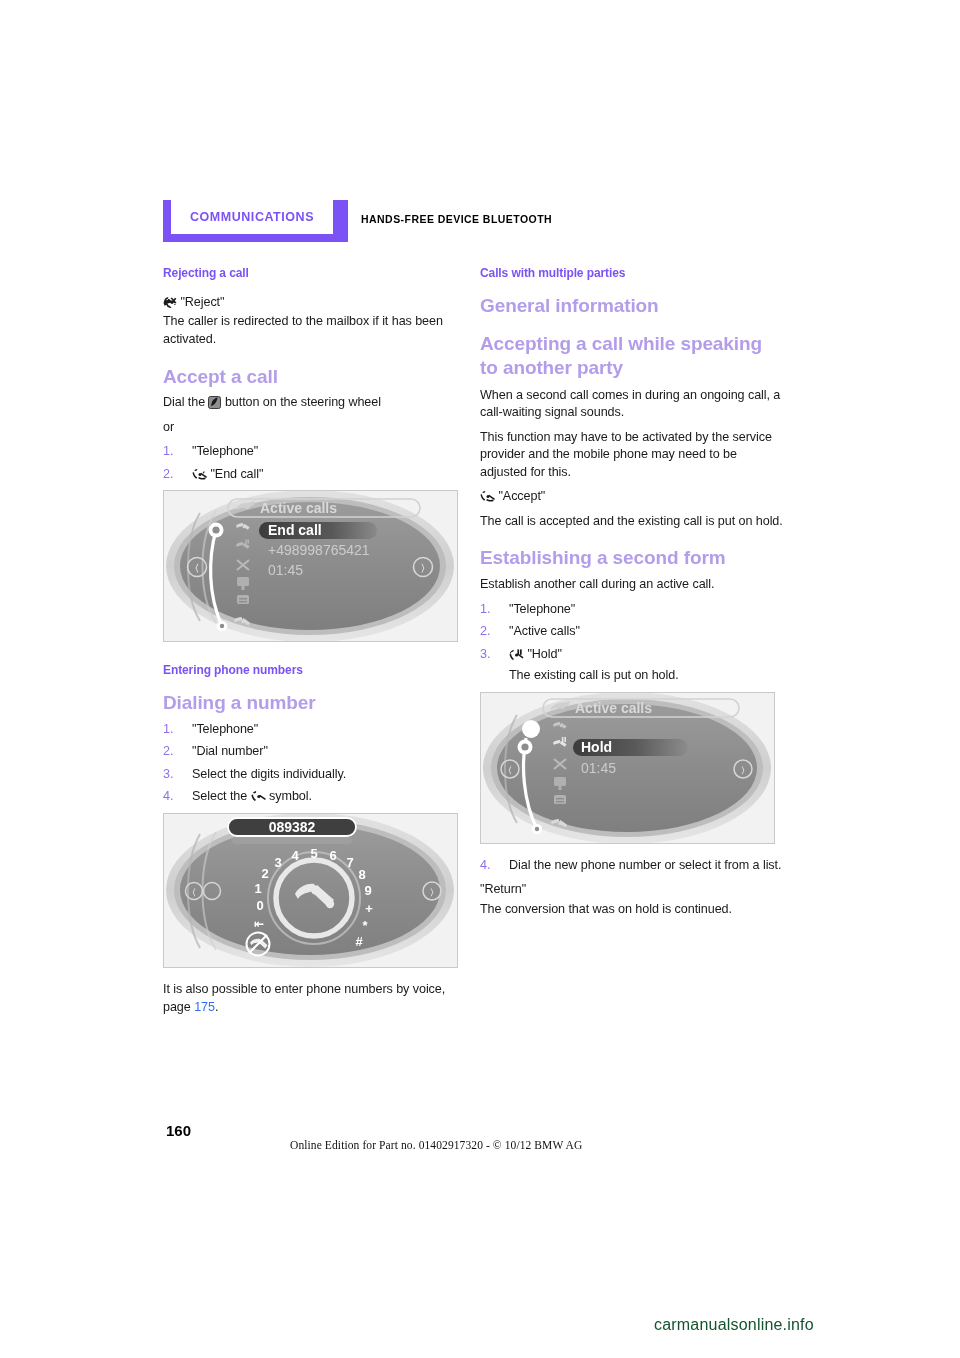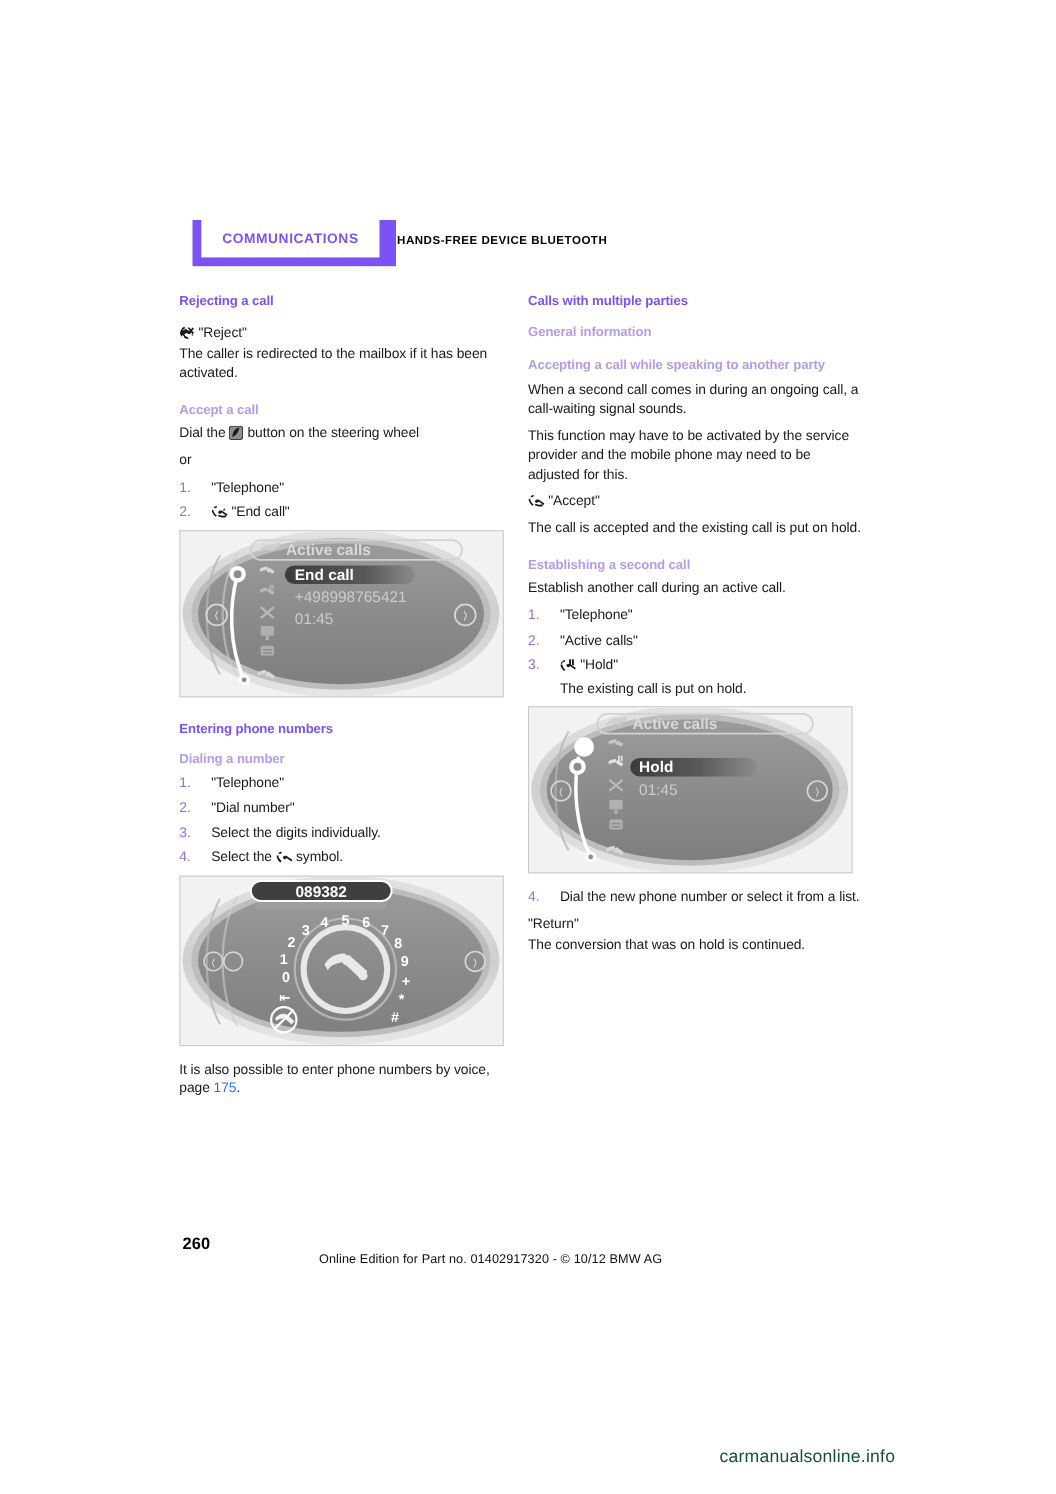--- a/index.html
+++ b/index.html
@@ -31,21 +31,20 @@
     width: 620px;
     height: 46px;
   }
   .chapter-tab {
     position: absolute;
     left: 0; top: 0;
     width: 185px;
     height: 42px;
     background: #7B52F5;
     box-sizing: border-box;
-    margin-left: 12px;
   }
   .chapter-tab-inner {
     position: absolute;
     left: 8px;
     top: 0px;
     width: 162px;
     height: 34px;
     background: #ffffff;
     display: flex;
     align-items: center;
@@ -81,21 +80,21 @@
   
   h1.sec {
     font-size: 12px;
     font-weight: bold;
     color: #7B52F5;
     margin: 0 0 13px 0;
     line-height: 1.24;
     letter-spacing: -0.1px;
   }
   h2.sub {
-    font-size: 12px;
+    font-size: 19px;
     font-weight: bold;
     color: #B39DEB;
     margin: 0 0 6px 0;
     line-height: 1.24;
     letter-spacing: -0.1px;
   }
   h2.sub.two-line { margin-bottom: 7px; }
 
   p.body {
     font-size: 12.6px;
@@ -175,21 +174,21 @@
     color: #000;
   }
   .online-note {
     position: absolute;
     left: 290px;
     top: 1139px;
     font-size: 11.5px;
     color: #111;
     letter-spacing: 0.1px;
     white-space: nowrap;
-    font-family: Liberation Sans, sans-serif;
+    font-family: Liberation Serif, serif;
     text-align: right;
   }
   .watermark {
     position: absolute;
     left: 654px;
     top: 1316px;
     font-size: 16px;
     color: #14532d;
     letter-spacing: 0.2px;
     white-space: nowrap;
@@ -494,21 +493,21 @@
             <circle cx="8" cy="5.6" r="1.5"></circle>
           </g>
         </svg>
       </span>
       <span>"Accept"</span>
     </p>
     <p class="body">The call is accepted and the existing call is put on hold.</p>
 
     <div class="gap-sm"></div>
 
-    <h2 class="sub">Establishing a second call</h2>
+    <h2 class="sub">Establishing a second form</h2>
     <p class="body">Establish another call during an active call.</p>
 
     <ol class="steps">
       <li>
         <span>"Telephone"</span>
       </li>
       <li>
         <span>"Active calls"</span>
       </li>
       <li>
@@ -617,17 +616,17 @@
     <ol class="steps" style="counter-reset: stp 3;">
       <li>
         <span>Dial the new phone number or select it from a list.</span>
       </li>
     </ol>
 
     <p class="body tight">"Return"</p>
     <p class="body">The conversion that was on hold is continued.</p>
   </div>
 
-  <div class="pagenum">260</div>
+  <div class="pagenum">160</div>
   <div class="online-note">Online Edition for Part no. 01402917320 - © 10/12 BMW AG</div>
   <div class="watermark">carmanualsonline.info</div>
 
 </div>
 
 </body></html>

